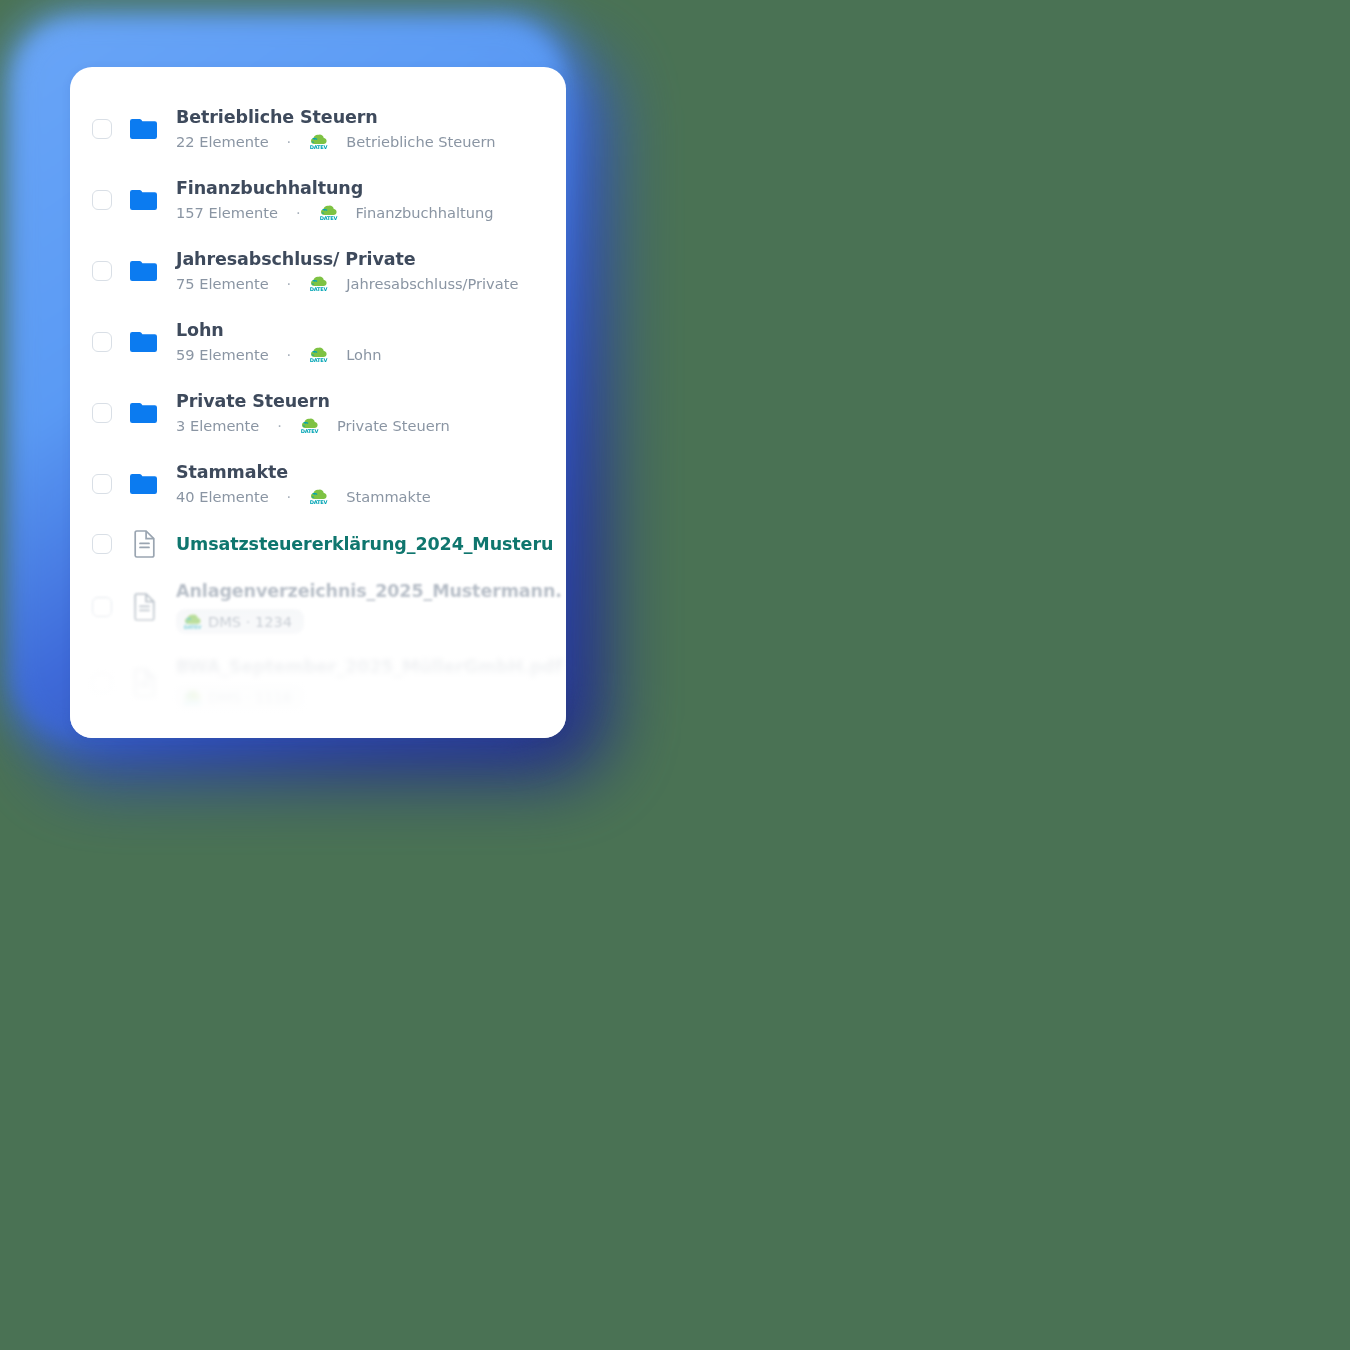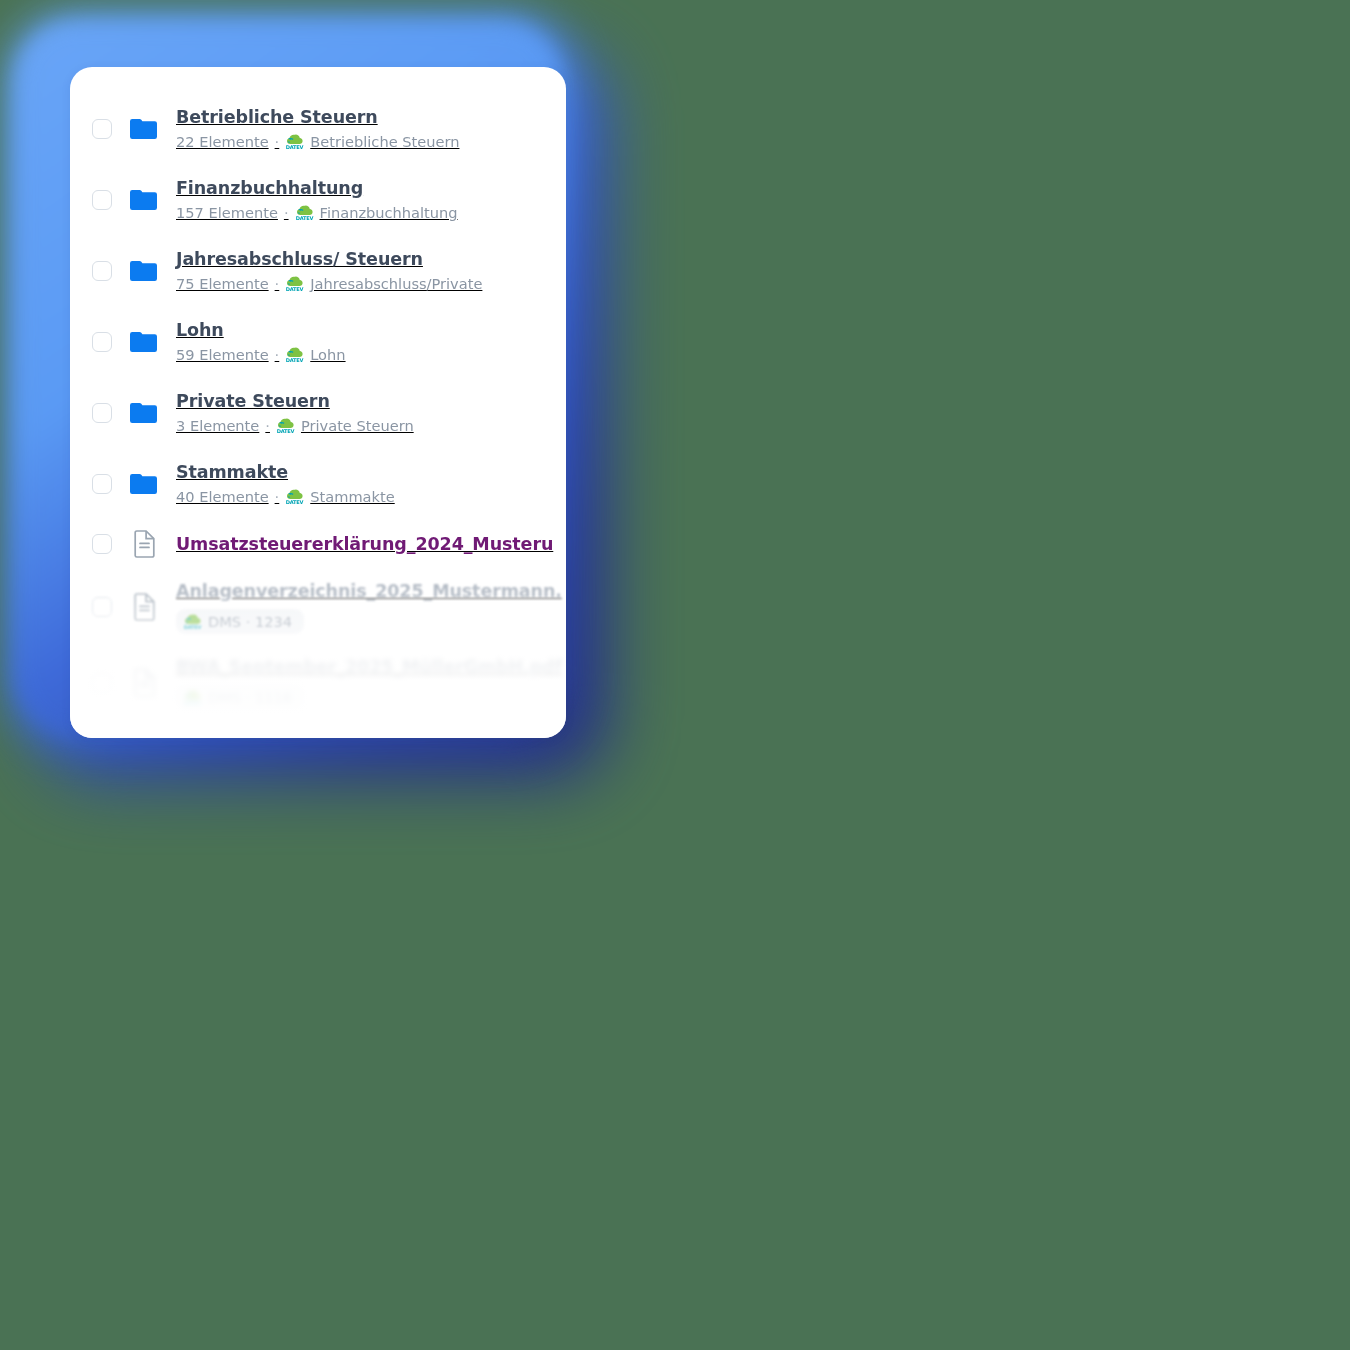--- a/index.html
+++ b/index.html
@@ -68,21 +68,20 @@
     position: absolute;
     left: 70px;
     top: 67px;
     width: 496px;
     height: 671px;
     background: #ffffff;
     border-radius: 22px;
     box-shadow: 0 2px 10px rgba(30, 50, 120, .10);
     overflow: hidden;
     padding: 26px 0 20px 0;
-    text-decoration: underline;
   }
 
   .row {
     display: flex;
     align-items: center;
     padding: 0 0 0 22px;
     height: 71px;
     position: relative;
   }
   .row.file-row { height: 50px; }
@@ -128,32 +127,33 @@
   }
 
   .row-sub {
     margin-top: 4px;
     font-size: 14.6px;
     color: #8a95a3;
     display: flex;
     align-items: center;
     white-space: nowrap;
     line-height: 1.2;
+    gap: 12px;
   }
 
   .sub-count { color: #8a95a3; }
   .sub-dot { margin: 0 6px; color: #a7b0bb; }
 
   .datev-logo { margin-right: 6px; flex: 0 0 auto; display: block; }
 
   
   .file-title {
     font-size: 17.5px;
     font-weight: 700;
-    color: #701a75;
+    color: #0f766e;
     letter-spacing: -0.1px;
     white-space: nowrap;
   }
   .file-title.muted { color: #9aa4b1; }
 
   .dms-badge {
     display: inline-flex;
     align-items: center;
     margin-top: 8px;
     background: #f1f3f6;
@@ -237,21 +237,21 @@
   </div>
 
   <div class="row">
     <div class="checkbox"></div>
     <div class="icon-cell">
       <svg class="folder-icon" width="30" height="24" viewBox="0 0 30 24" aria-hidden="true">
         <path d="M1 4.2A2.2 2.2 0 0 1 3.2 2h7.3c.7 0 1.35.32 1.78.87l1.1 1.4h12.4A2.2 2.2 0 0 1 28 6.5v13.3A2.2 2.2 0 0 1 25.8 22H3.2A2.2 2.2 0 0 1 1 19.8z" fill="#0b7bf0"></path>
       </svg>
     </div>
     <div class="text-col">
-      <div class="row-title">Jahresabschluss/ Steuern</div>
+      <div class="row-title">Jahresabschluss/ Private</div>
       <div class="row-sub">
         <span class="sub-count">75 Elemente</span>
         <span class="sub-dot">·</span>
         <svg class="datev-logo" width="19" height="17" viewBox="0 0 19 17">
           <path d="M10.6 1.6c2.1 0 3.8 1.5 4.2 3.4 1.6.1 2.8 1.4 2.8 3 0 1.7-1.4 3-3.1 3H5.2C3.4 11 2 9.6 2 7.9c0-1.5 1-2.7 2.4-3C4.9 3.2 6.6 1.8 8.7 1.8c.6 0 1.3.1 1.9-.2z" fill="#7ec243"></path>
           <path d="M4.6 5.1c1.4-.5 2.9-.1 3.9.9l-.9.9c-.7-.7-1.8-1-2.7-.6zM2.7 8.6c.9-.4 1.9-.2 2.6.4l-.7.8c-.4-.4-1-.5-1.6-.3z" fill="#00a4b4"></path>
           <path d="M3.6 5.2c1.1-.3 2.3.1 3 .9l-.7.8c-.5-.5-1.3-.7-2-.4z" fill="#00a4b4"></path>
           <text x="9.5" y="16" font-size="5.1" font-family="'DejaVu Sans','Liberation Sans',sans-serif" font-weight="700" fill="#00a4b4" text-anchor="middle" letter-spacing="-0.2">DATEV</text>
         </svg>
         <span class="sub-source">Jahresabschluss/Private</span>

